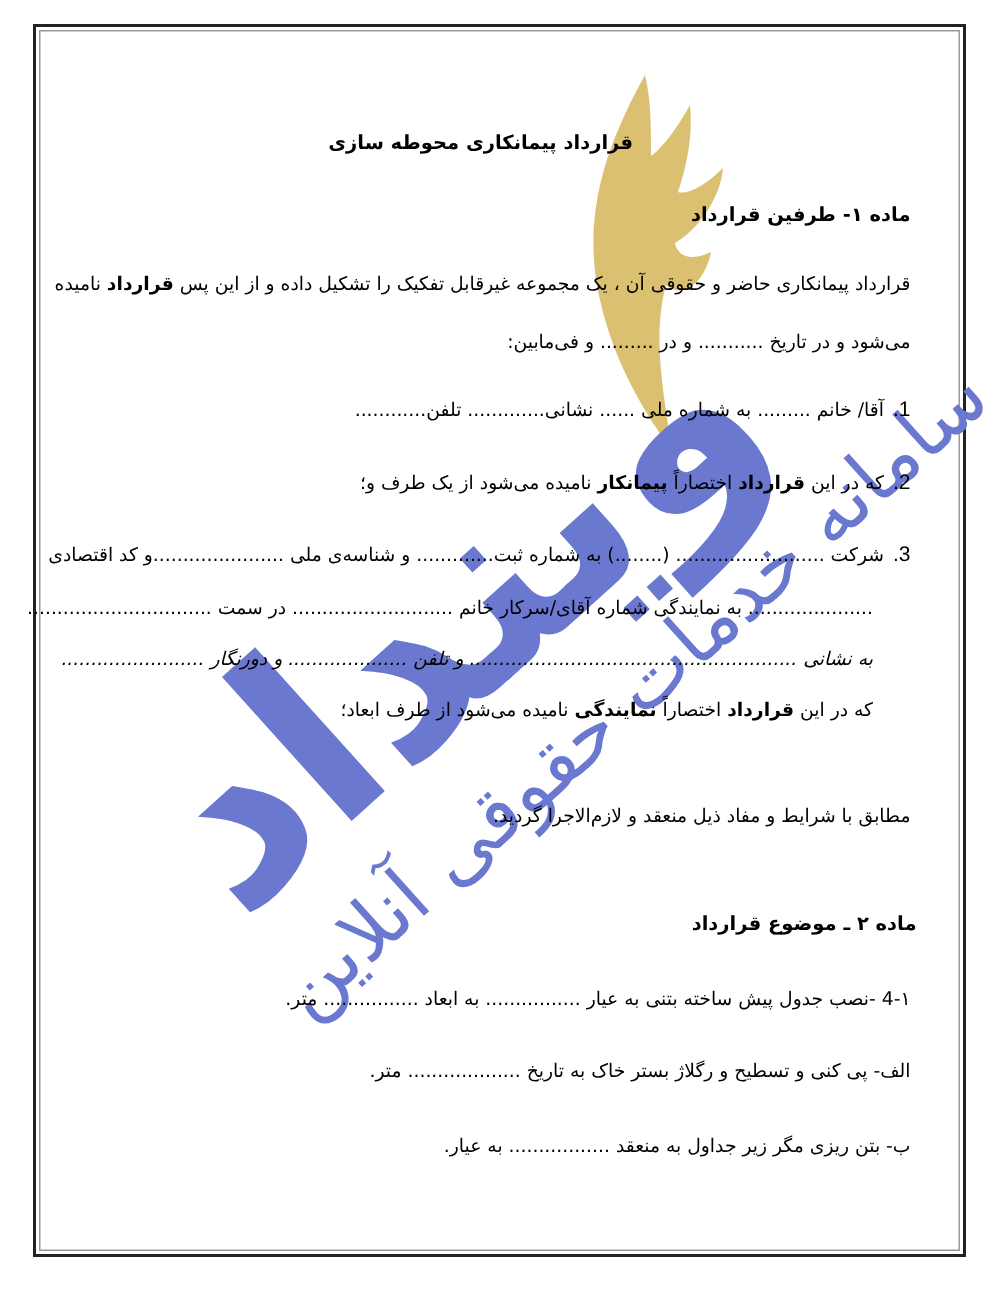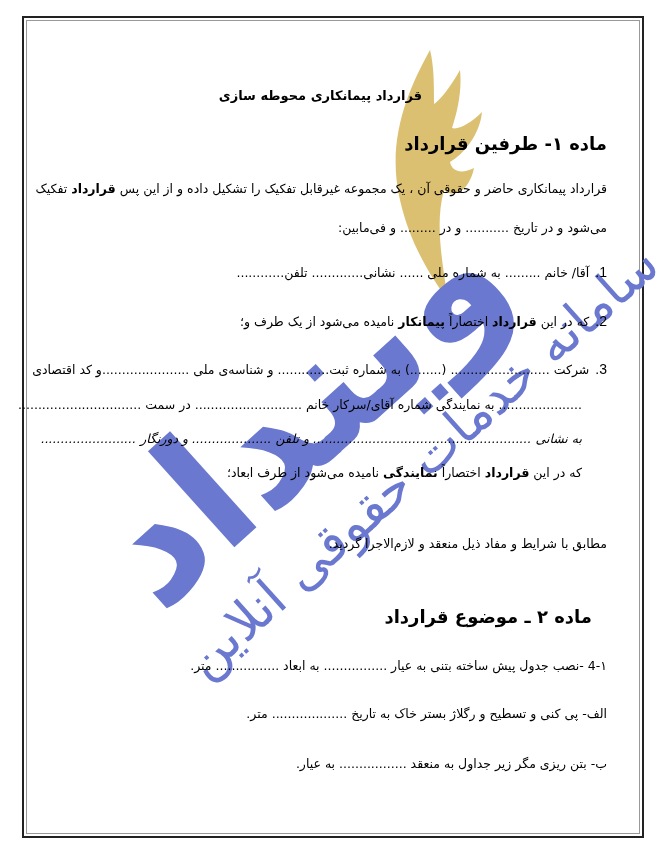--- a/index.html
+++ b/index.html
@@ -12,21 +12,21 @@
     .wm { position: absolute; pointer-events: none; z-index: 1; }
     .wm-feather { left: 378px; top: 50px; width: 110px; height: 250px; }
     .wm-brand { left: 10px; top: 180px; width: 520px; height: 460px; }
     .wm-brand text { font-family: "DejaVu Sans", sans-serif; font-weight: bold; }
     .wm-tag { left: 120px; top: 180px; width: 560px; height: 540px; }
     .wm-tag text { font-family: "DejaVu Sans", sans-serif; }
     .line { position: absolute; direction: rtl; text-align: right; white-space: nowrap;
             font-size: 12.5px; z-index: 2; line-height: 16px; }
     .bold { font-weight: bold; }
     .title { font-size: 13px; font-weight: bold; }
-    .heading { font-size: 18px; font-weight: bold; }
+    .heading { font-size: 13px; font-weight: bold; }
     .num { font-family: "Liberation Sans", sans-serif; font-size: 14px; margin-left: 6px; }
   </style>
 </head>
 <body>
 
 <div class="page-frame"></div>
 
 <svg class="wm wm-feather" viewBox="0 0 110 250">
   <path d="M52 0 C30 40 8 90 22 150 C32 195 55 230 70 250 C62 200 58 170 66 140 C78 150 92 138 96 118 C84 124 74 122 72 112 C86 104 102 84 104 62 C92 74 80 80 74 78 C80 60 84 40 82 20 C72 38 62 50 56 54 C56 34 56 16 52 0 Z" fill="#d9bd6a" opacity="0.95"></path>
 </svg>
@@ -37,21 +37,21 @@
 
 <svg class="wm wm-tag" viewBox="0 0 560 540">
   <text x="300" y="300" font-size="52" fill="#6a78cf" text-anchor="middle" transform="rotate(-42 300 280)">سامانه خدمات حقوقی آنلاین</text>
 </svg>
 
 <div class="line title" style="right:248px; top:88px;">قرارداد پیمانکاری محوطه سازی</div>
 
 <div class="line heading" style="right:63px; top:136px;">ماده ۱- طرفین قرارداد</div>
 
 <div class="line" style="right:63px; top:181px;">
-  <span>قرارداد پیمانکاری حاضر و حقوقی آن ، یک مجموعه غیرقابل تفکیک را تشکیل داده و از این پس </span><span class="bold">قرارداد</span><span> تفکیک</span>
+  <span>قرارداد پیمانکاری حاضر و حقوقی آن ، یک مجموعه غیرقابل تفکیک را تشکیل داده و از این پس </span><span class="bold">قرارداد</span><span> نامیده</span>
 </div>
 
 <div class="line" style="right:63px; top:220px;">می‌شود و در تاریخ ........... و در ......... و فی‌مابین:</div>
 
 <div class="line" style="right:63px; top:264px;">
   <span class="num">1.</span><span>آقا/ خانم ......... به شماره ملی ...... نشانی............. تلفن............</span>
 </div>
 
 <div class="line" style="right:63px; top:313px;">
   <span class="num">2.</span><span>که در این </span><span class="bold">قرارداد</span><span> اختصاراً </span><span class="bold">پیمانکار</span><span> نامیده می‌شود از یک طرف و؛</span>
@@ -64,19 +64,19 @@
 <div class="line" style="right:88px; top:397px;">..................... به نمایندگی شماره آقای/سرکار خانم ........................... در سمت ...............................</div>
 
 <div class="line" style="right:88px; top:431px;font-style:italic;">به نشانی ....................................................... و تلفن .................... و دورنگار ........................</div>
 
 <div class="line" style="right:88px; top:465px;">
   <span>که در این </span><span class="bold">قرارداد</span><span> اختصاراً </span><span class="bold">نمایندگی</span><span> نامیده می‌شود از طرف ابعاد؛</span>
 </div>
 
 <div class="line" style="right:63px; top:536px;">مطابق با شرایط و مفاد ذیل منعقد و لازم‌الاجرا گردید.</div>
 
-<div class="line heading" style="right:78px; top:609px;">ماده ۲ ـ موضوع قرارداد</div>
+<div class="line heading" style="right:59px; top:609px;">ماده ۲ ـ موضوع قرارداد</div>
 
 <div class="line" style="right:63px; top:658px;">4-۱ -نصب جدول پیش ساخته بتنی به عیار ................ به ابعاد ................ متر.</div>
 
 <div class="line" style="right:63px; top:706px;">الف- پی کنی و تسطیح و رگلاژ بستر خاک به تاریخ ................... متر.</div>
 
 <div class="line" style="right:63px; top:756px;">ب- بتن ریزی مگر زیر جداول به منعقد ................. به عیار.</div>
 
 </body></html>

